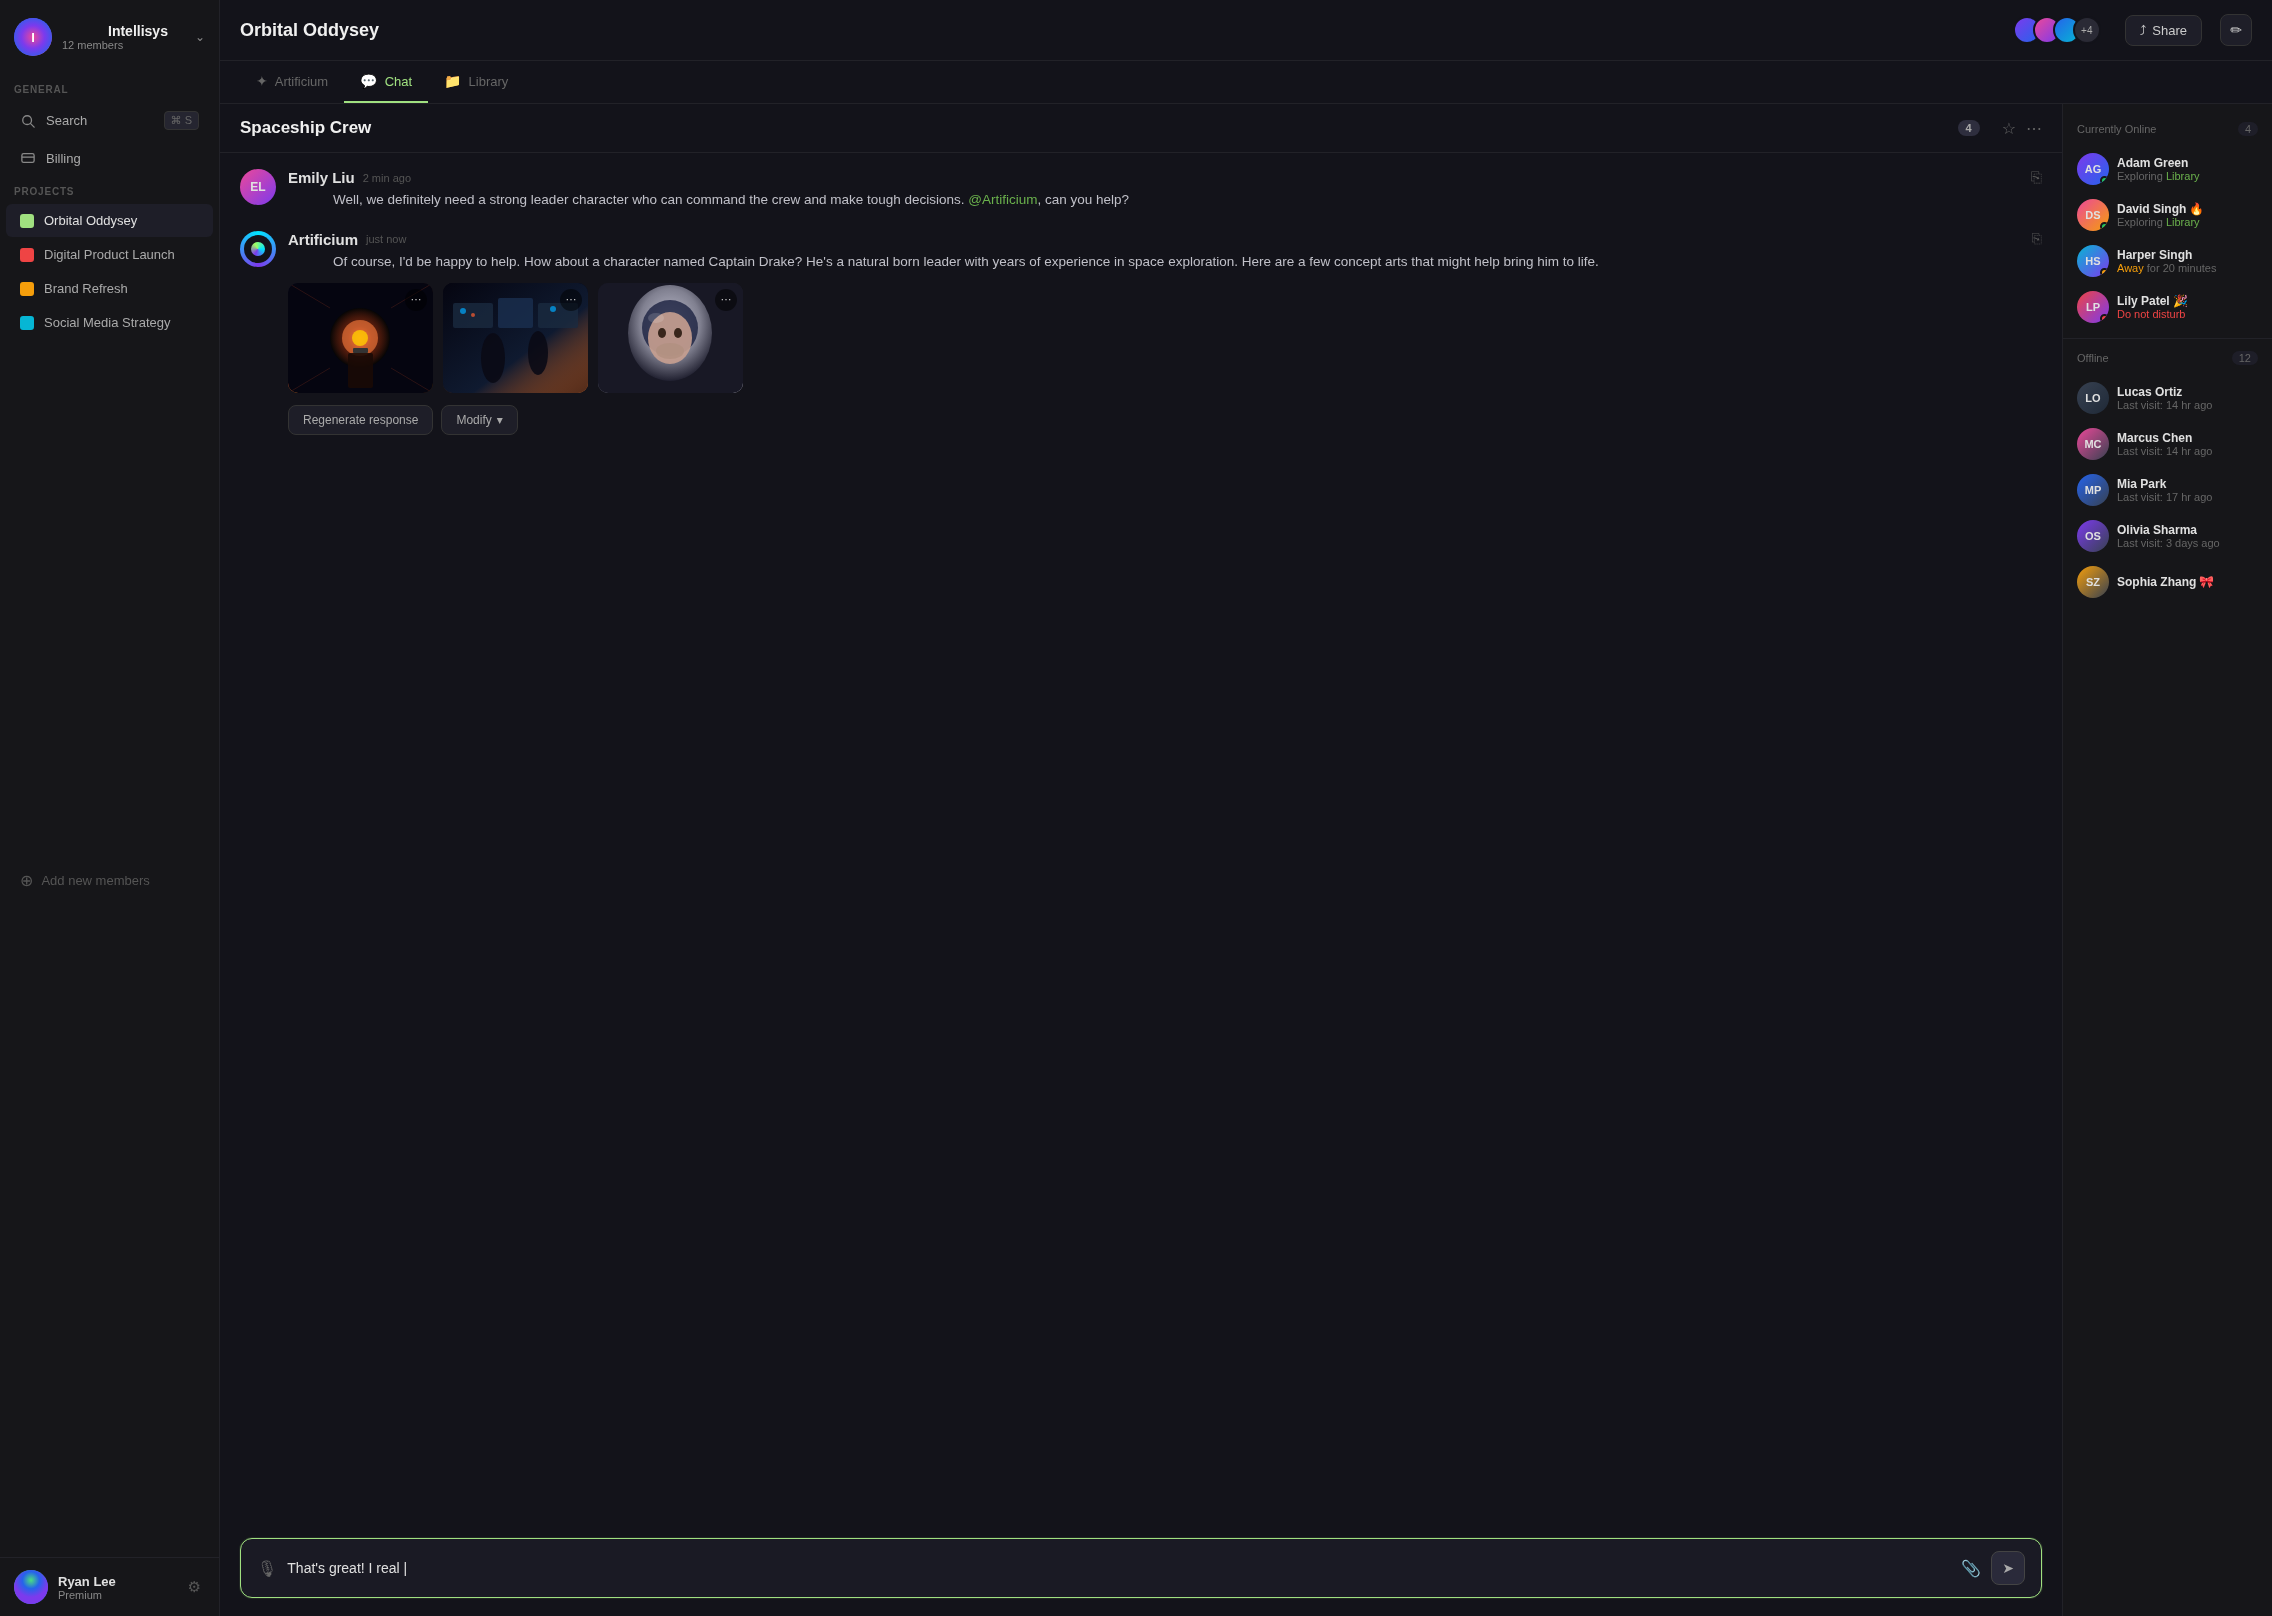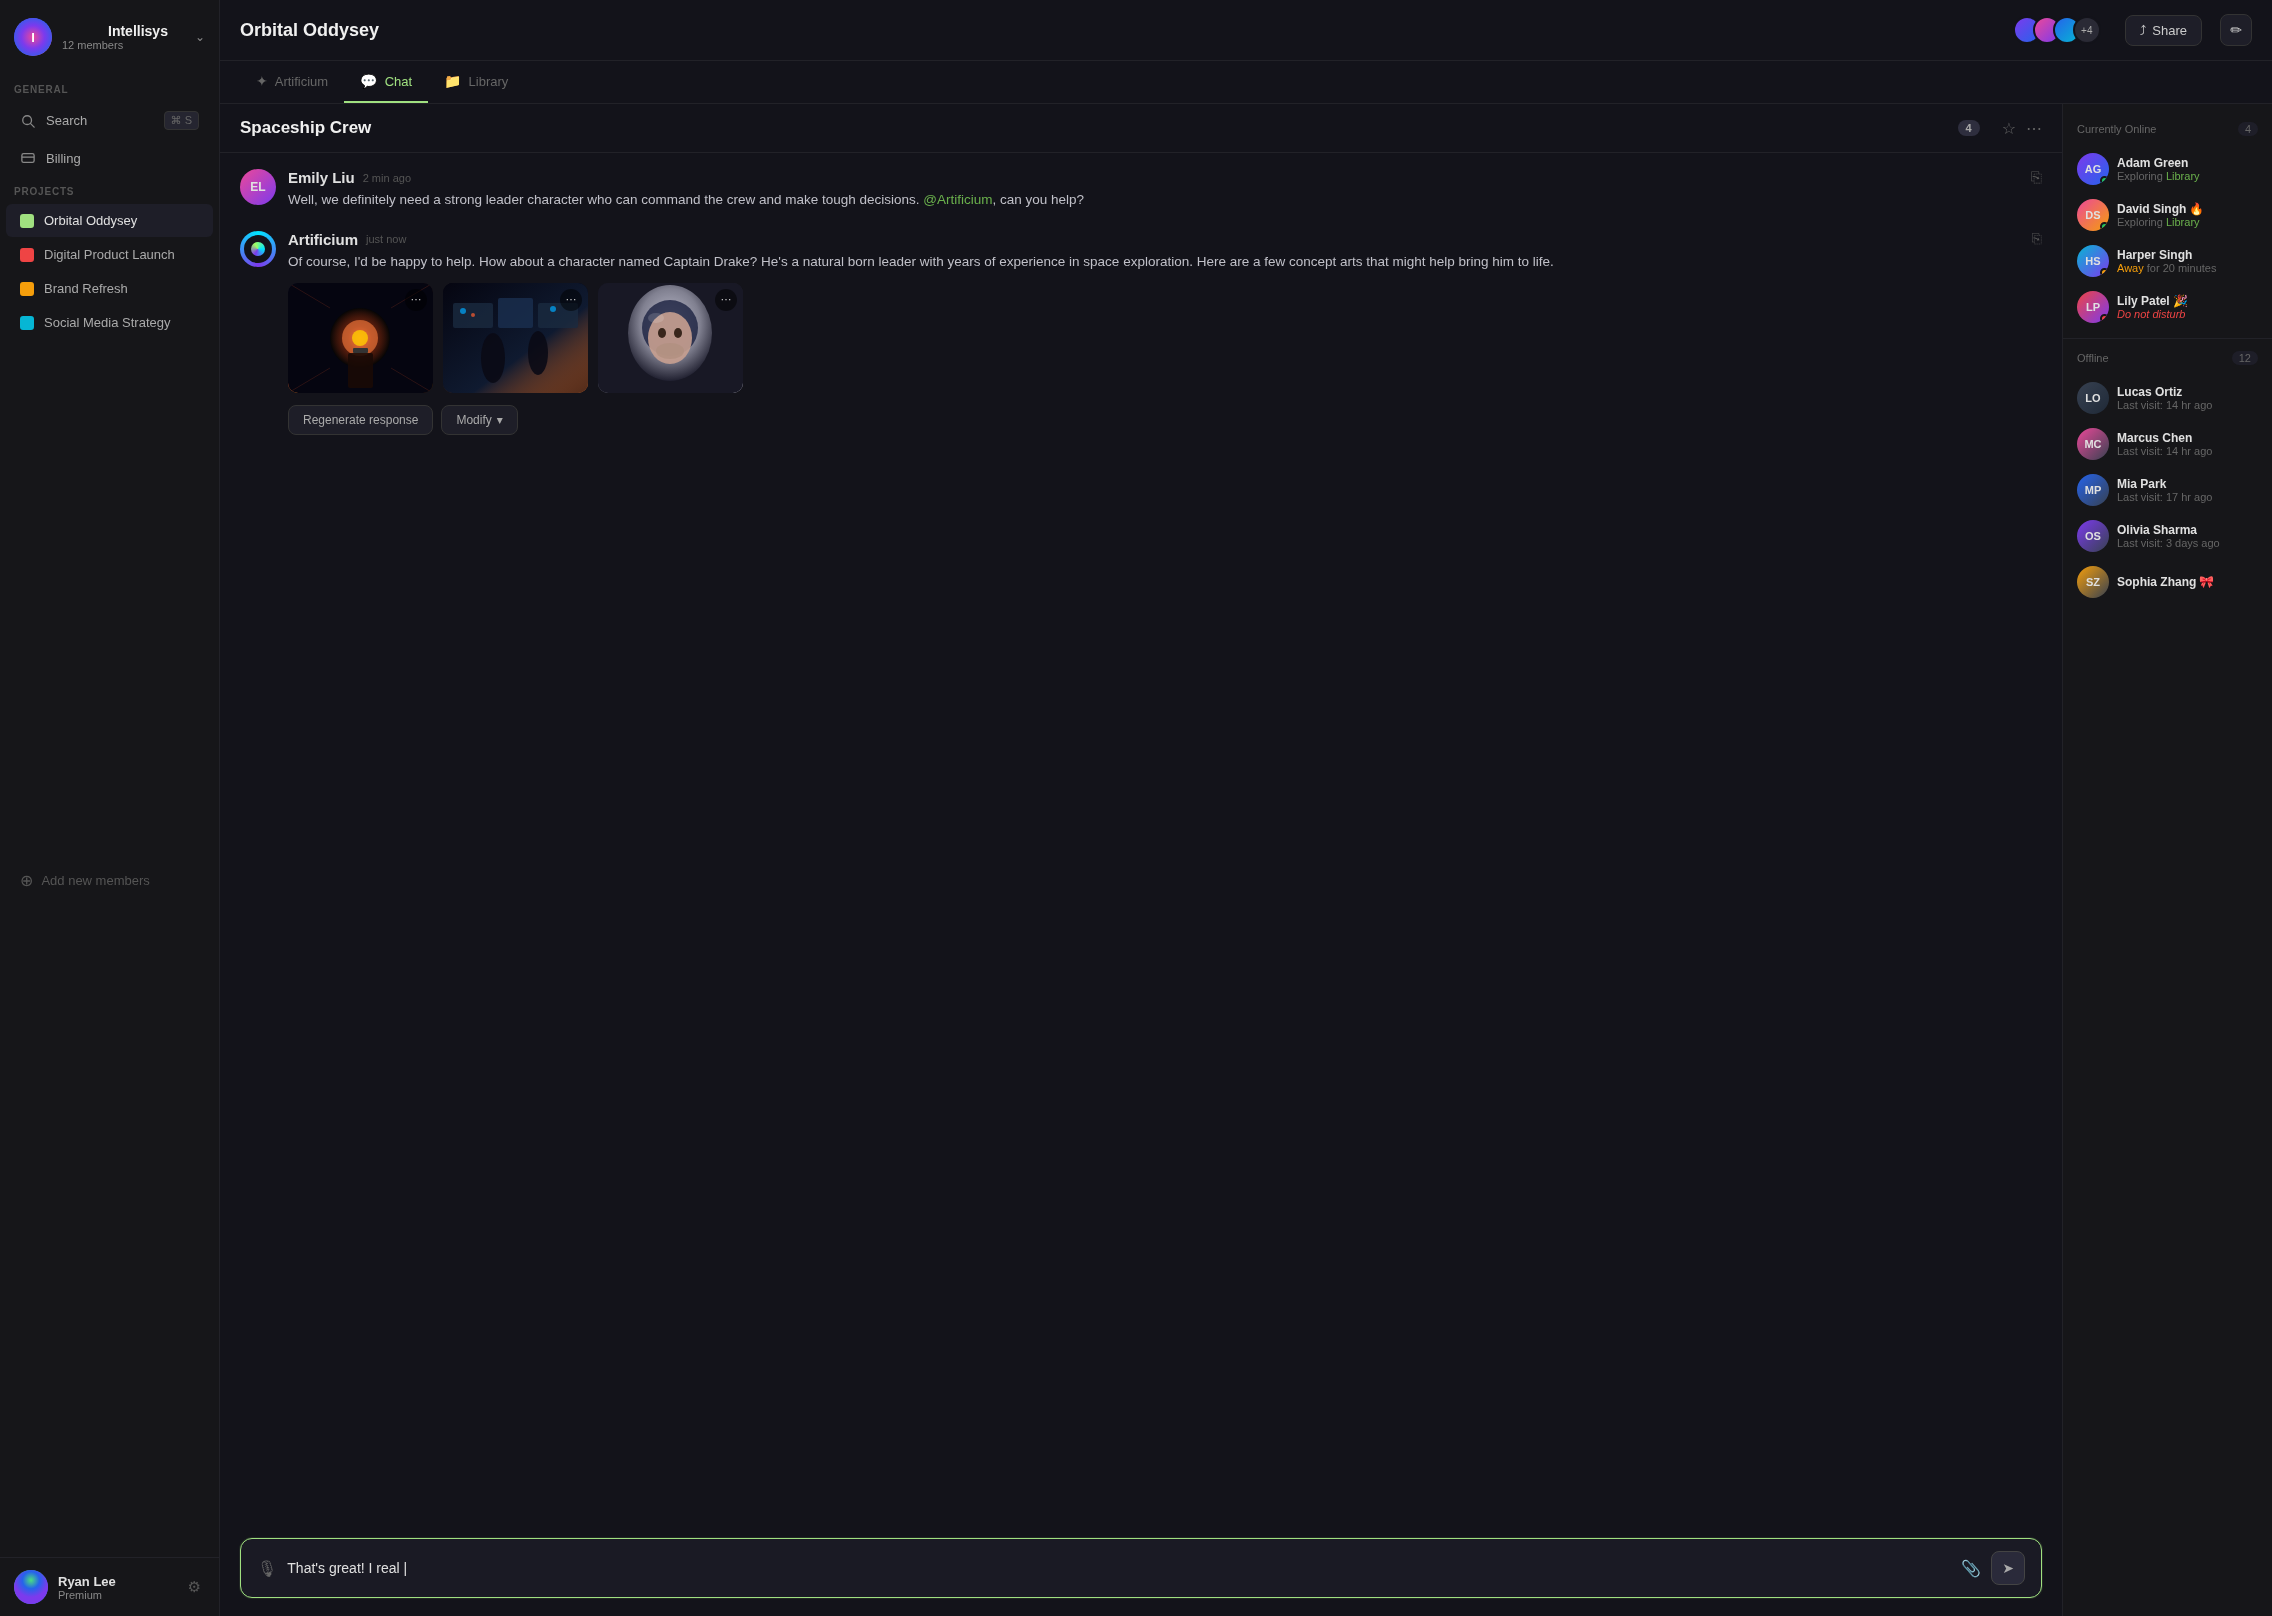--- a/index.html
+++ b/index.html
@@ -362,20 +362,21 @@
       margin-bottom: 4px;
     }
 
     .msg-name { font-weight: 600; font-size: 15px; color: #e0e0e0; }
     .msg-time { font-size: 11px; color: #555; }
 
     .msg-text {
       font-size: 13.5px;
       line-height: 1.55;
       color: #c0c0c8;
+      margin-left: 45px;
     }
 
     .msg-mention {
       color: #6ab04c;
       font-weight: 500;
     }
 
     .msg-copy {
       margin-left: auto;
       color: #555;
@@ -584,21 +585,21 @@
 
     .status-online { background: #22c55e; }
     .status-away { background: #f59e0b; }
     .status-dnd { background: #ef4444; }
 
     .ou-info { flex: 1; min-width: 0; }
     .ou-name { font-size: 12px; font-weight: 600; color: #e0e0e0; white-space: nowrap; overflow: hidden; text-overflow: ellipsis; }
     .ou-detail { font-size: 11px; color: #666; }
     .ou-detail .lib { color: #6ab04c; }
     .ou-detail .away { color: #f59e0b; }
-    .ou-detail .dnd { color: #ef4444; font-style: italic; }
+    .ou-detail .dnd { color: #ef4444; }
 
     .panel-divider {
       border: none;
       border-top: 1px solid #222228;
       margin: 8px 0;
     }
 
     
     .spacer { flex: 1; }
 

